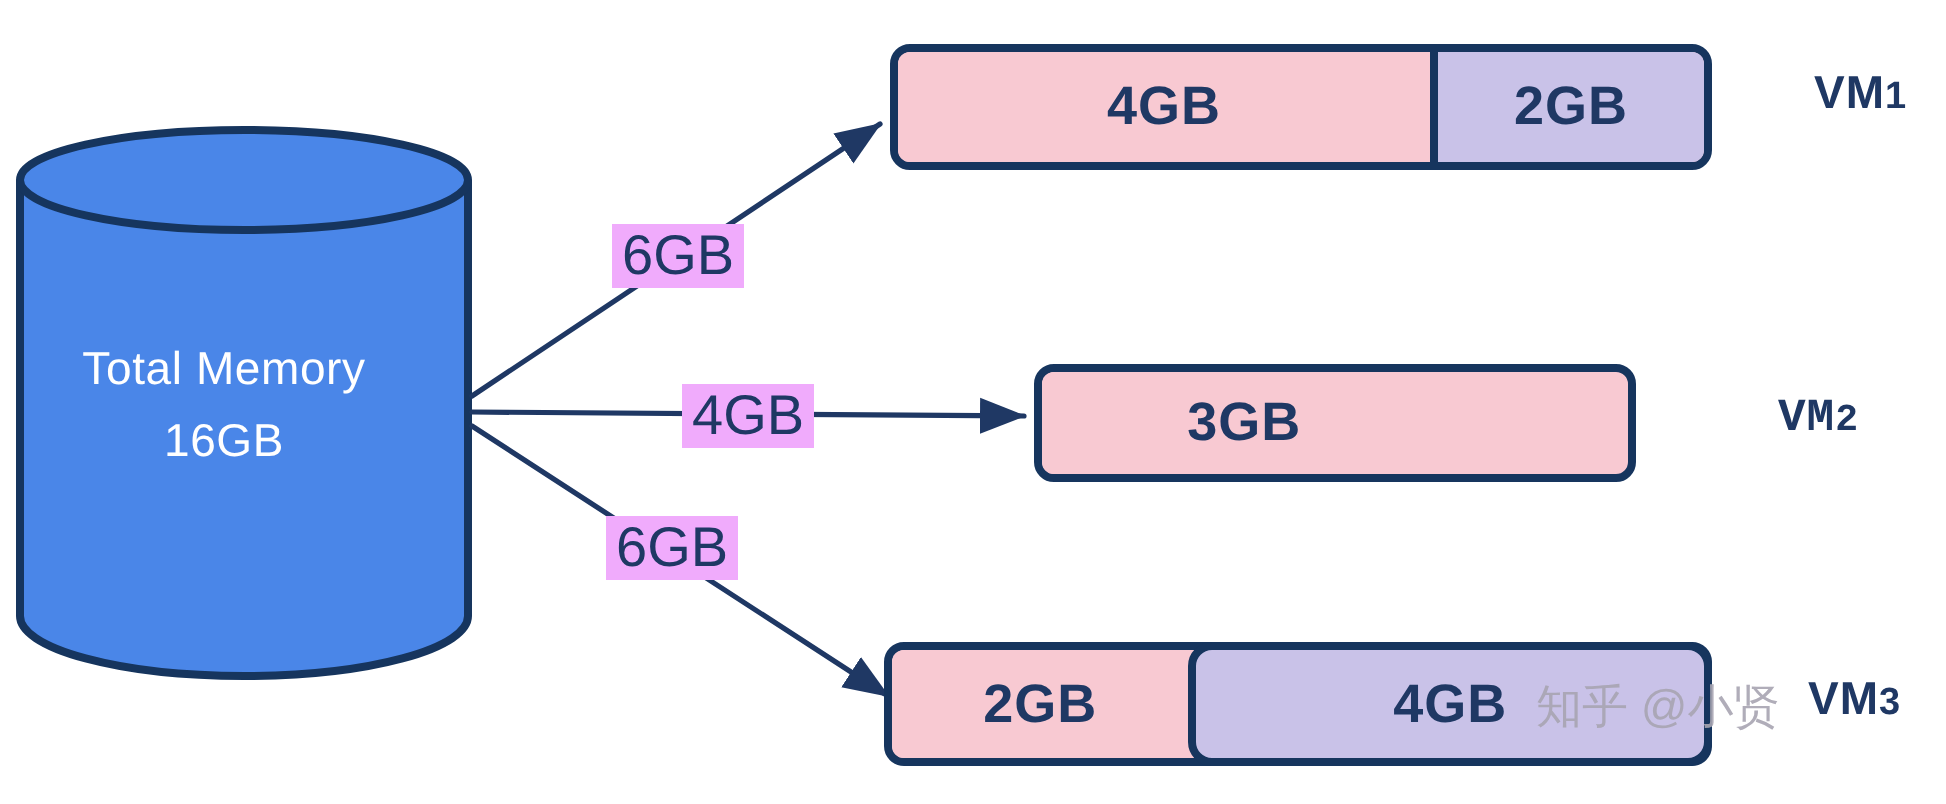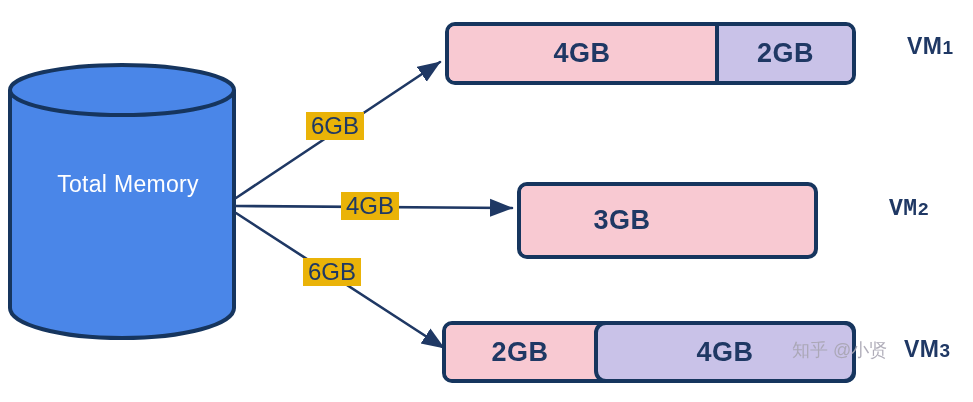--- a/index.html
+++ b/index.html
@@ -18,45 +18,45 @@
     overflow:hidden;
     font-family:"Liberation Sans", sans-serif;
   }
   .layer{position:absolute;left:0;top:0;width:973px;height:402px;}
   svg.layer{z-index:1;}
   .cyl-shape{fill:var(--cylinder-fill);stroke:var(--outline-navy);stroke-width:4;stroke-linejoin:round;}
   .arrow-line{stroke:var(--label-navy);stroke-width:2.6;fill:none;stroke-linecap:round;}
   .arrowhead-path{fill:var(--label-navy);}
 
   .cyl-label{
-    position:absolute;left:20px;top:166px;width:216px;
+    position:absolute;left:4px;top:166px;width:216px;
     z-index:2;text-align:center;color:#fff;
     font-size:23px;line-height:36px;letter-spacing:0.3px;
   }
 
   .flow-label{
     position:absolute;z-index:2;
     color:var(--label-navy);
-    font-size:24px;
-    background:#eab308;
+    font-size:28px;
+    background:#f0abfc;
     padding:0 5px;
   }
   .flow-label.f1{left:306px;top:112px;}
   .flow-label.f2{left:341px;top:192px;}
   .flow-label.f3{left:303px;top:258px;}
 
   .bar{
     position:absolute;z-index:2;
     display:flex;box-sizing:border-box;
     border:4px solid var(--outline-navy);
     border-radius:10px;
     background:var(--pink);
   }
   .bar.vm1{left:445px;top:22px;width:411px;height:63px;}
-  .bar.vm2{left:517px;top:182px;width:301px;height:77px;}
+  .bar.vm2{left:517px;top:182px;width:301px;height:59px;}
   .bar.vm3{left:442px;top:321px;width:414px;height:62px;}
   .seg{
     display:flex;align-items:center;justify-content:center;
     box-sizing:border-box;
     font-size:27px;font-weight:bold;color:var(--label-navy);
     letter-spacing:0.5px;
   }
   .seg.pink{background:var(--pink);border-radius:6px 0 0 6px;}
   .seg.purple{background:var(--purple);border-left:4px solid var(--outline-navy);border-radius:0 6px 6px 0;flex:1;}
   .seg.purple.overlap{
@@ -73,23 +73,22 @@
   .vm-label .vm-digit{font-size:19px;}
   .vm-label.v1{left:907px;top:33px;}
   .vm-label.v2{left:889px;top:196px;font-family:Liberation Mono, monospace;}
   .vm-label.v3{left:904px;top:336px;}
 
   .watermark{
     position:absolute;z-index:3;
     left:768px;top:338px;
     color:var(--watermark-gray);
     opacity:0.9;
-    font-size:18px;
+    font-size:23px;
     white-space:nowrap;
-    margin-left:24px;
   }
 </style>
 </head>
 <body>
 
 <div class="stage">
 
   <svg class="layer" viewBox="0 0 973 402">
     <defs>
       <marker id="arrowhead" markerUnits="userSpaceOnUse" markerWidth="24" markerHeight="20" refX="22" refY="10" orient="auto">
@@ -101,20 +100,21 @@
 
     <ellipse class="cyl-shape" cx="122" cy="90" rx="112" ry="25"></ellipse>
 
     <line class="arrow-line" x1="236" y1="198" x2="440" y2="62" marker-end="url(#arrowhead)"></line>
     <line class="arrow-line" x1="236" y1="206" x2="512" y2="208" marker-end="url(#arrowhead)"></line>
     <line class="arrow-line" x1="236" y1="213" x2="444" y2="348" marker-end="url(#arrowhead)"></line>
   </svg>
 
   <div class="cyl-label">
     <div>Total Memory</div>
+    <div>16GB</div>
   </div>
 
   <div class="flow-label f1">6GB</div>
   <div class="flow-label f2">4GB</div>
   <div class="flow-label f3">6GB</div>
 
   <div class="bar vm1">
     <div class="seg pink" style="width: 66%;">
       <span>4GB</span>
     </div>

